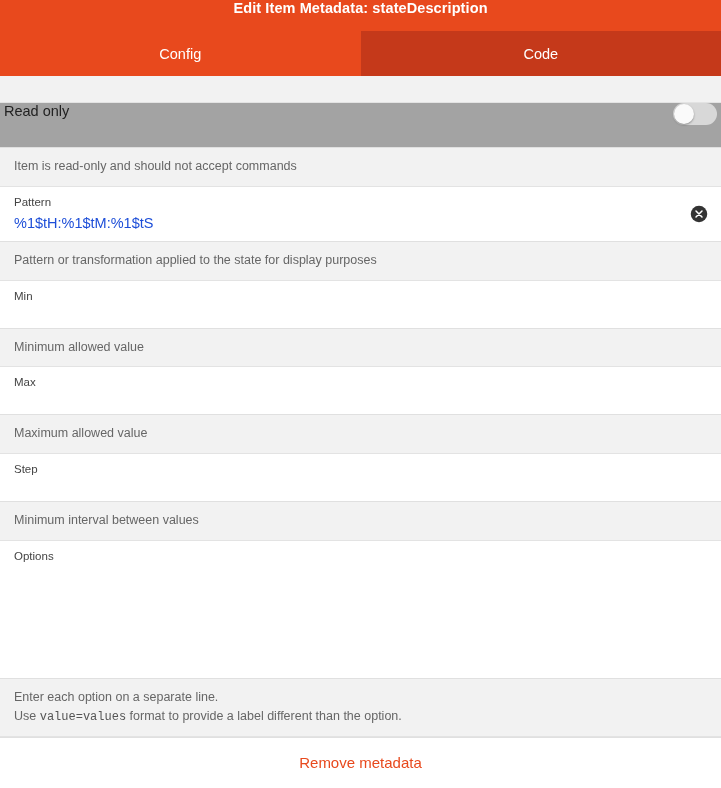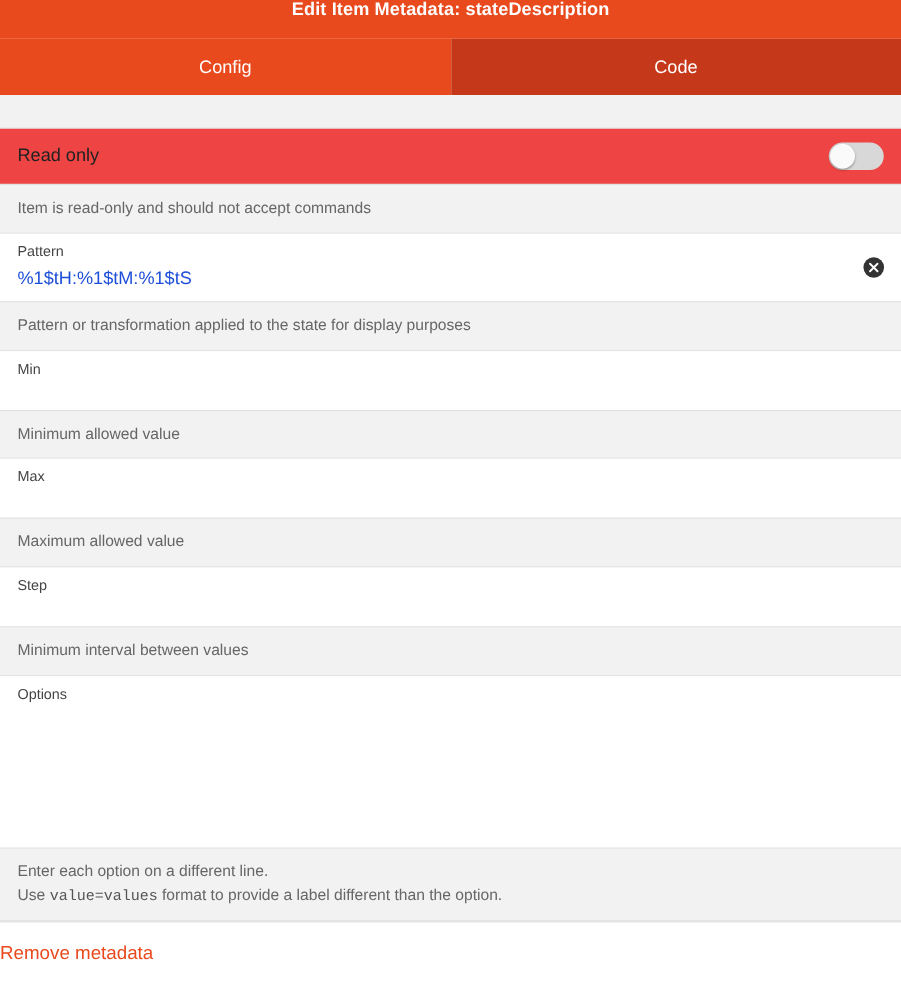--- a/index.html
+++ b/index.html
@@ -66,25 +66,24 @@
     display: flex;
     flex-direction: column;
   }
   .spacer-top {
     height: 26px;
     background: #f2f2f2;
     border-bottom: 1px solid #e3e3e3;
     flex: none;
   }
   .row {
-    background: #ef4444;
+    background: #a3a3a3;
     border-bottom: 1px solid #e0e0e0;
-    padding: 0 14px;
-    display: flex;
-    align-items: center;
+    padding: 0 4px;
+    display: flex;
     position: relative;
     flex: none;
   }
   .row.toggle-row {
     height: 44px;
     justify-content: space-between;
   }
   .row-label {
     font-size: 14.5px;
     color: #222222;
@@ -179,21 +178,21 @@
     flex: 1 1 auto;
     min-height: 0;
   }
   .remove-row {
     height: 50px;
     background: #ffffff;
     border-top: 1px solid #e0e0e0;
     border-bottom: 1px solid #e0e0e0;
     display: flex;
     align-items: center;
-    justify-content: flex-start;
+    justify-content: center;
     flex: none;
     cursor: pointer;
   }
   .remove-label {
     color: #e8491d;
     font-size: 15px;
   }
 </style>
 </head>
 <body>
@@ -253,21 +252,21 @@
       <span class="field-label">Step</span>
       <input class="field-input" type="text" value="" style="">
     </div>
     <div class="helper">Minimum interval between values</div>
 
     <div class="field tall">
       <span class="field-label">Options</span>
       <textarea class="field-input" style=""></textarea>
     </div>
     <div class="helper">
-      <div>Enter each option on a different line.</div>
+      <div>Enter each option on a separate line.</div>
       <div><span>Use </span><span class="mono">value=values</span><span> format to provide a label different than the option.</span></div>
     </div>
 
     <div class="footer-sep"></div>
 
     <div class="remove-row">
       <span class="remove-label">Remove metadata</span>
     </div>
 
   </div>

